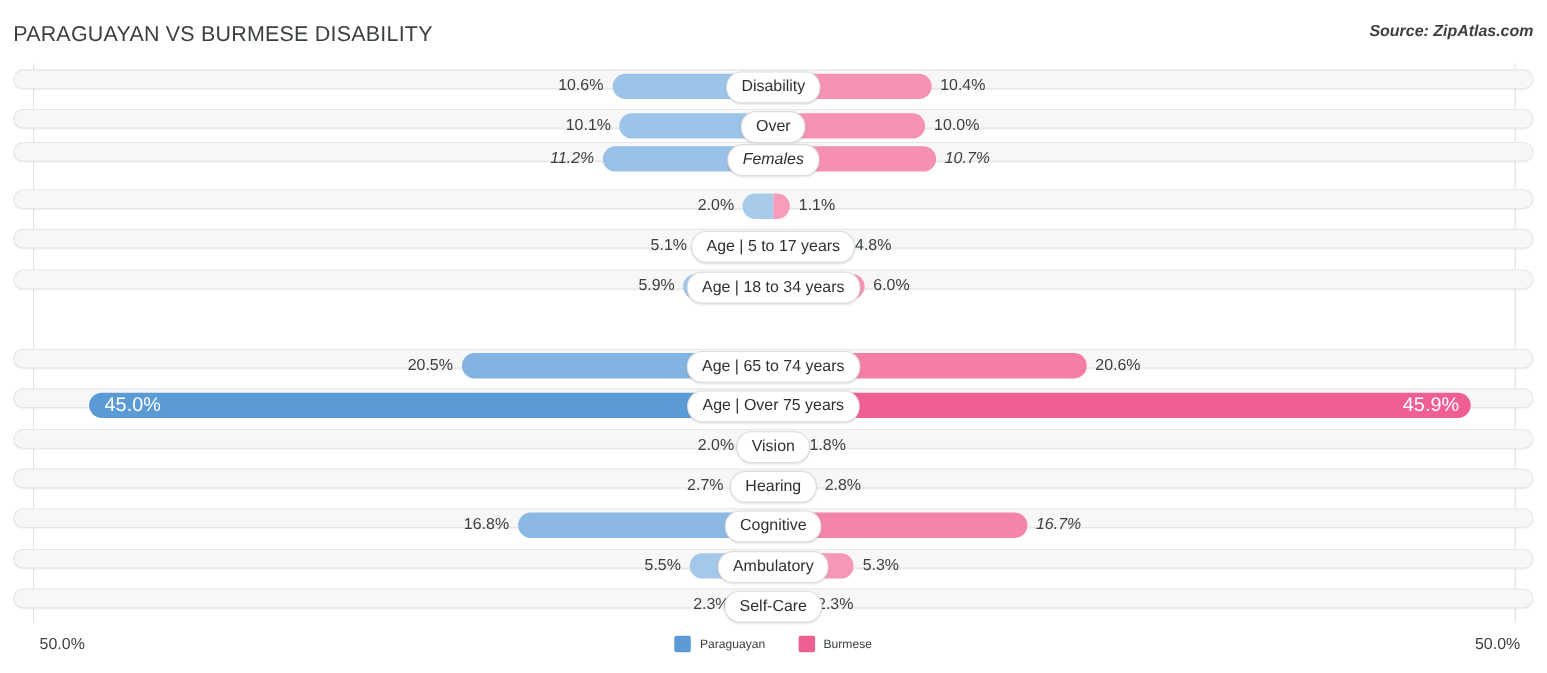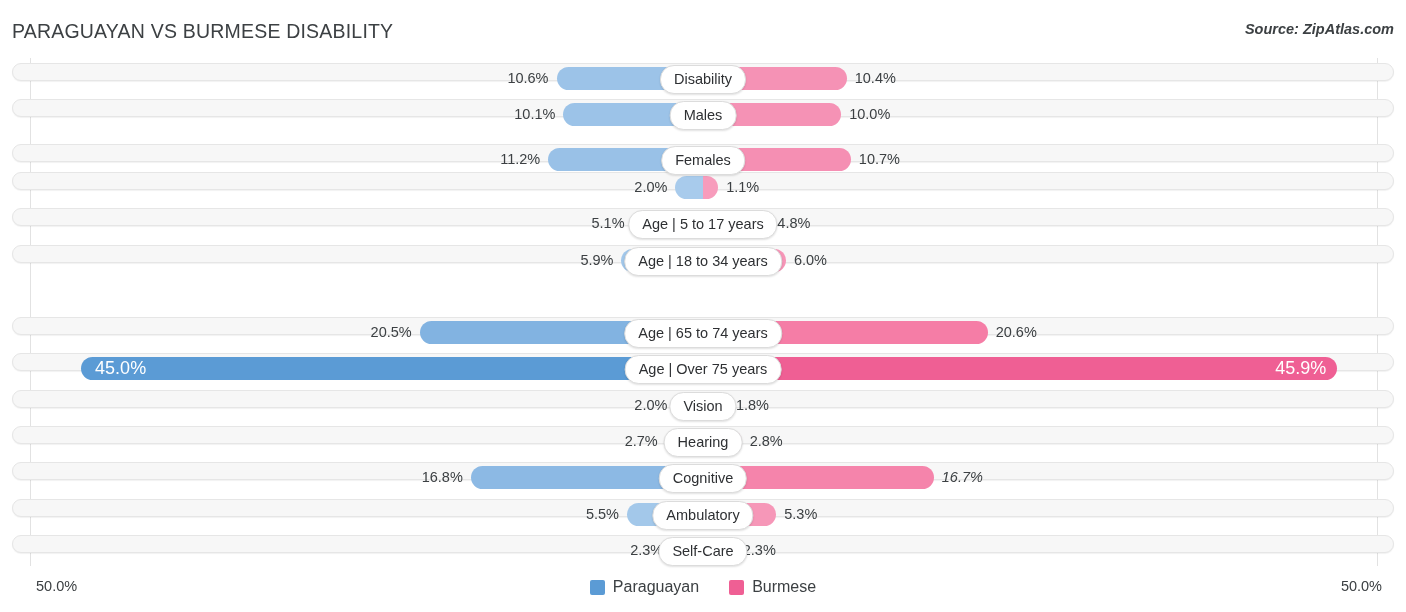--- a/index.html
+++ b/index.html
@@ -176,21 +176,21 @@
     align-items: center;
     gap: 8px;
   }
   .swatch {
     width: 15px;
     height: 15px;
     border-radius: 2px;
     display: inline-block;
   }
   .legend-label {
-    font-size: 16px;
+    font-size: 11px;
     color: #3c4043;
     white-space: nowrap;
   }
 </style>
 </head>
 <body>
 
 <div class="header">
   <div class="chart-title">PARAGUAYAN VS BURMESE DISABILITY</div>
   <div class="source">Source: ZipAtlas.com</div>
@@ -207,23 +207,23 @@
         <div class="val val-left" style="right: 845.492px;">10.6%</div>
         <div class="val val-right" style="left: 842.728px;">10.4%</div>
         <div class="pill">Disability</div>
       </div>
       <div class="row" style="top: 41.3px;">
         <div class="track"></div>
         <div class="bar bar-left" style="width: 139.582px; background: rgb(156, 195, 232);"></div>
         <div class="bar bar-right" style="width: 138.2px; background: rgb(245, 146, 181);"></div>
         <div class="val val-left" style="right: 838.582px;">10.1%</div>
         <div class="val val-right" style="left: 837.2px;">10.0%</div>
-        <div class="pill">Males</div>
-      </div>
-      <div class="row" style="top: 86px;">
+        <div class="pill">Over</div>
+      </div>
+      <div class="row" style="top: 71px; font-style: italic;">
         <div class="track"></div>
         <div class="bar bar-left" style="width: 154.784px; background: rgb(153, 193, 231);"></div>
         <div class="bar bar-right" style="width: 147.874px; background: rgb(245, 143, 179);"></div>
         <div class="val val-left" style="right: 853.784px;">11.2%</div>
         <div class="val val-right" style="left: 846.874px;">10.7%</div>
         <div class="pill">Females</div>
       </div>
       <div class="row" style="top: 113.9px;">
         <div class="track"></div>
         <div class="bar bar-left" style="width: 27.64px; background: rgb(168, 203, 236);"></div>

